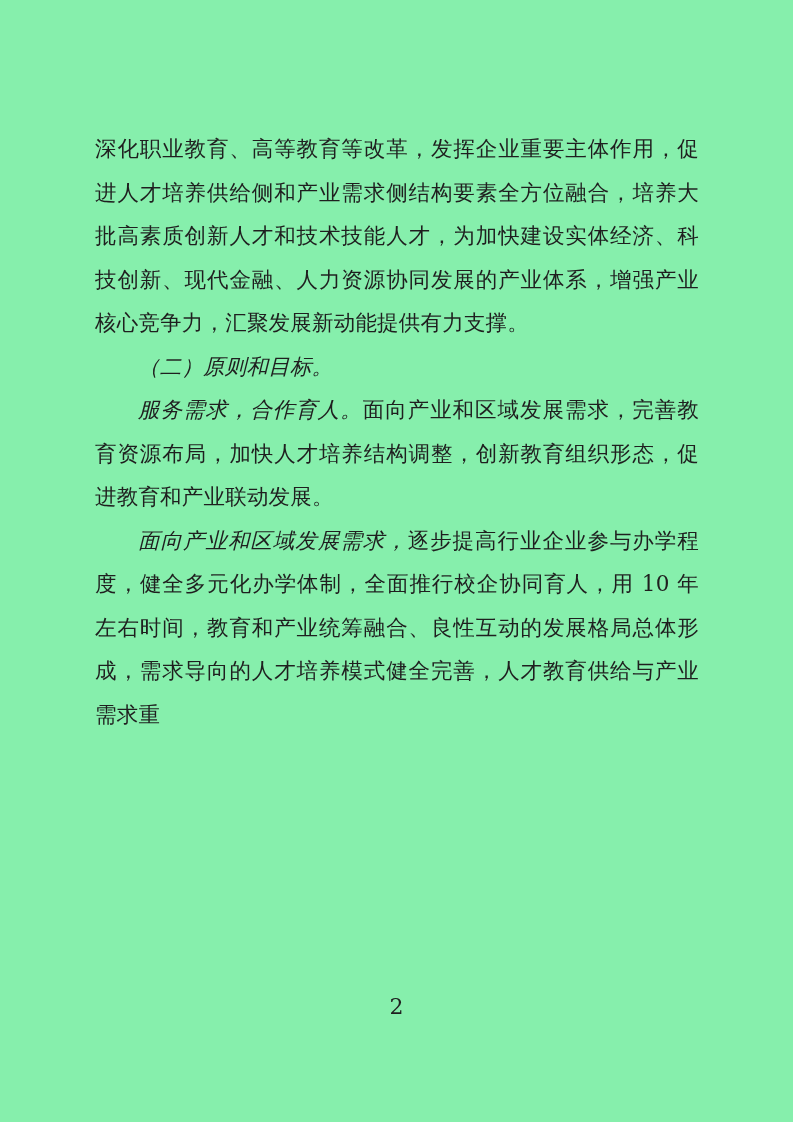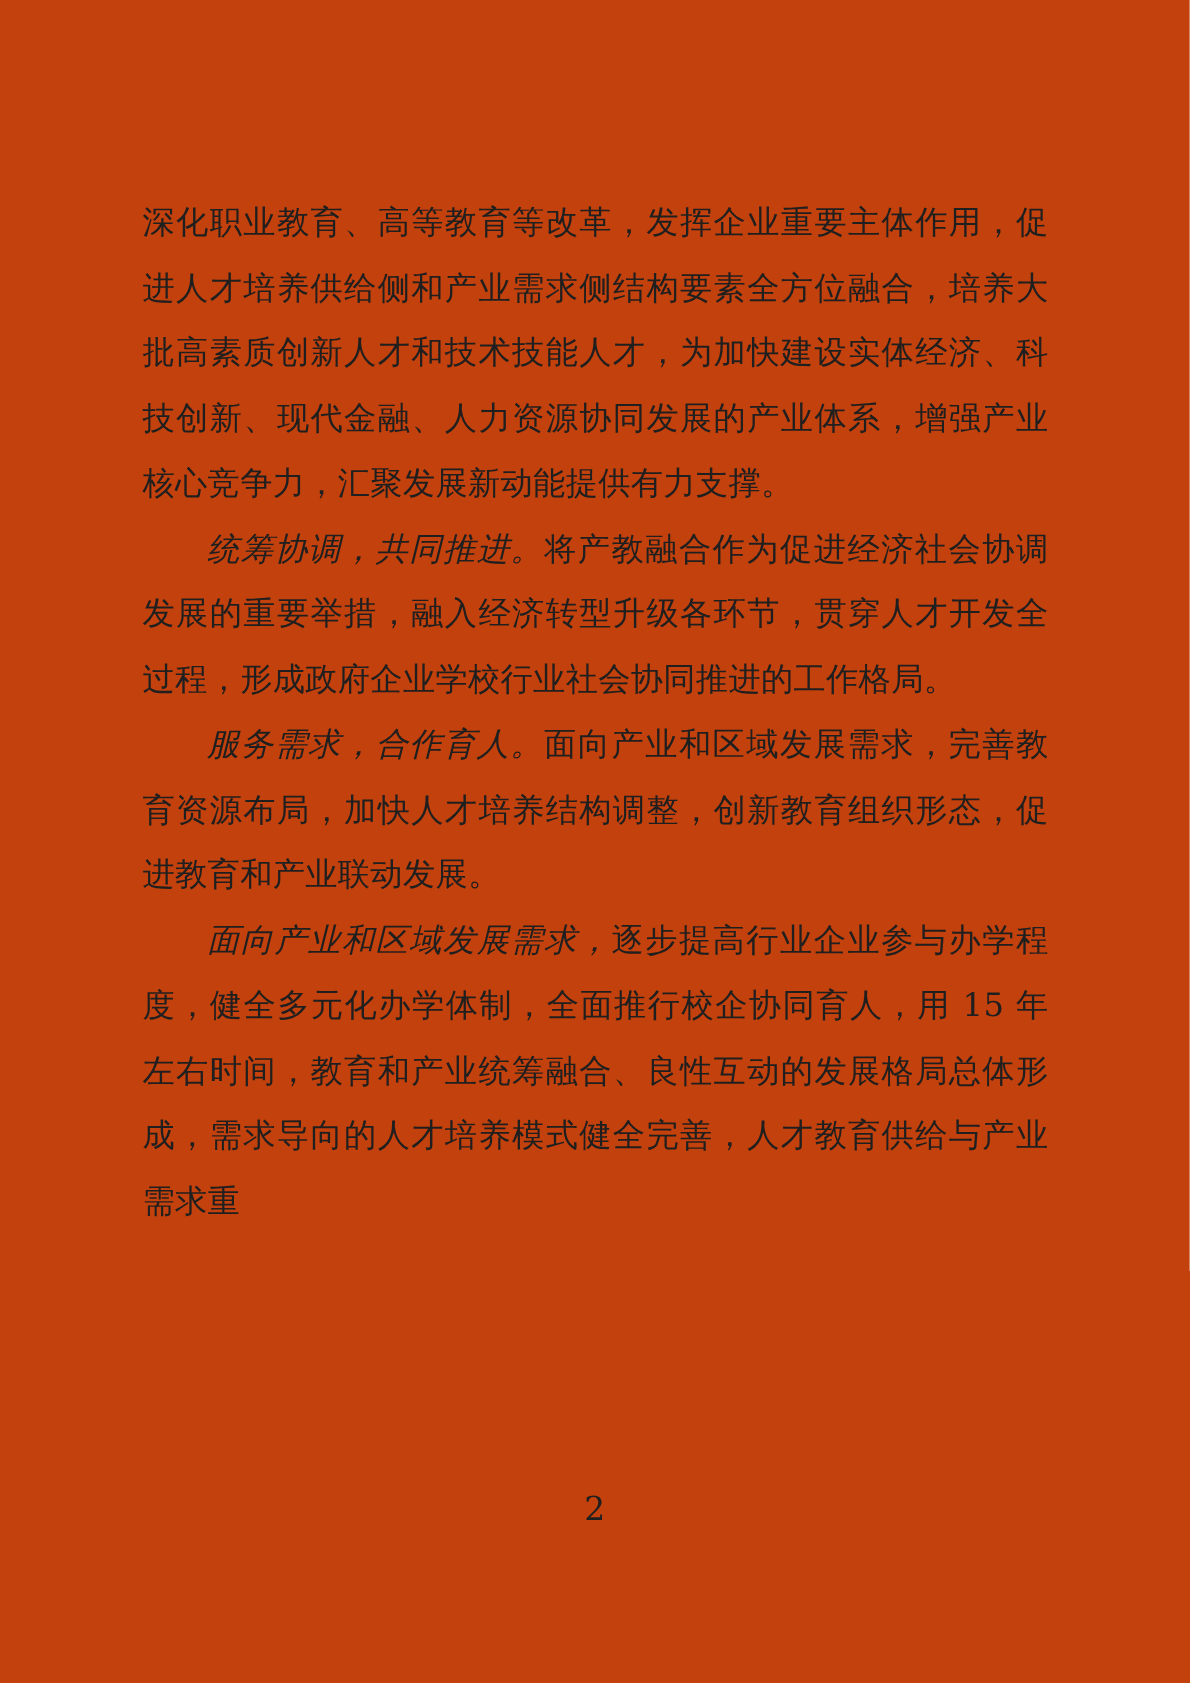--- a/index.html
+++ b/index.html
@@ -14,21 +14,21 @@
     overflow: hidden;
     font-family: "DejaVu Serif", serif;
     color: #1f1f1f;
   }
   .page {
     position: absolute;
     left: 0;
     top: 0;
     width: 793px;
     height: 1122px;
-    background: #c2410c;
+    background: #86efac;
   }
   .doc-body {
     position: absolute;
     left: 95px;
     top: 127px;
     width: 604px;
   }
   p.para {
     margin: 0;
     padding: 0;
@@ -59,20 +59,20 @@
     line-height: 28px;
     color: #1f1f1f;
   }
 </style>
 </head>
 <body>
 
 <div class="page">
   <div class="doc-body">
       <p class="para"><em class="lead"></em><span>深化职业教育、高等教育等改革，发挥企业重要主体作用，促进人才培养供给侧和产业需求侧结构要素全方位融合，培养大批高素质创新人才和技术技能人才，为加快建设实体经济、科技创新、现代金融、人力资源协同发展的产业体系，增强产业核心竞争力，汇聚发展新动能提供有力支撑。</span></p>
-      <p class="para indent"><em class="lead">统筹协调，共同推进。</em><span>将产教融合作为促进经济社会协调发展的重要举措，融入经济转型升级各环节，贯穿人才开发全过程，形成政府企业学校行业社会协同推进的工作格局。</span></p>
+      <p class="para indent"><em class="lead">（二）原则和目标。</em><span></span></p>
       <p class="para indent"><em class="lead">服务需求，合作育人。</em><span>面向产业和区域发展需求，完善教育资源布局，加快人才培养结构调整，创新教育组织形态，促进教育和产业联动发展。</span></p>
-      <p class="para indent"><em class="lead">面向产业和区域发展需求，</em><span>逐步提高行业企业参与办学程度，健全多元化办学体制，全面推行校企协同育人，用 15 年左右时间，教育和产业统筹融合、良性互动的发展格局总体形成，需求导向的人才培养模式健全完善，人才教育供给与产业需求重</span></p>
+      <p class="para indent"><em class="lead">面向产业和区域发展需求，</em><span>逐步提高行业企业参与办学程度，健全多元化办学体制，全面推行校企协同育人，用 10 年左右时间，教育和产业统筹融合、良性互动的发展格局总体形成，需求导向的人才培养模式健全完善，人才教育供给与产业需求重</span></p>
     </div>
   <div class="page-footer">
     <span class="page-number">2</span>
   </div>
 </div>
 
 </body></html>

